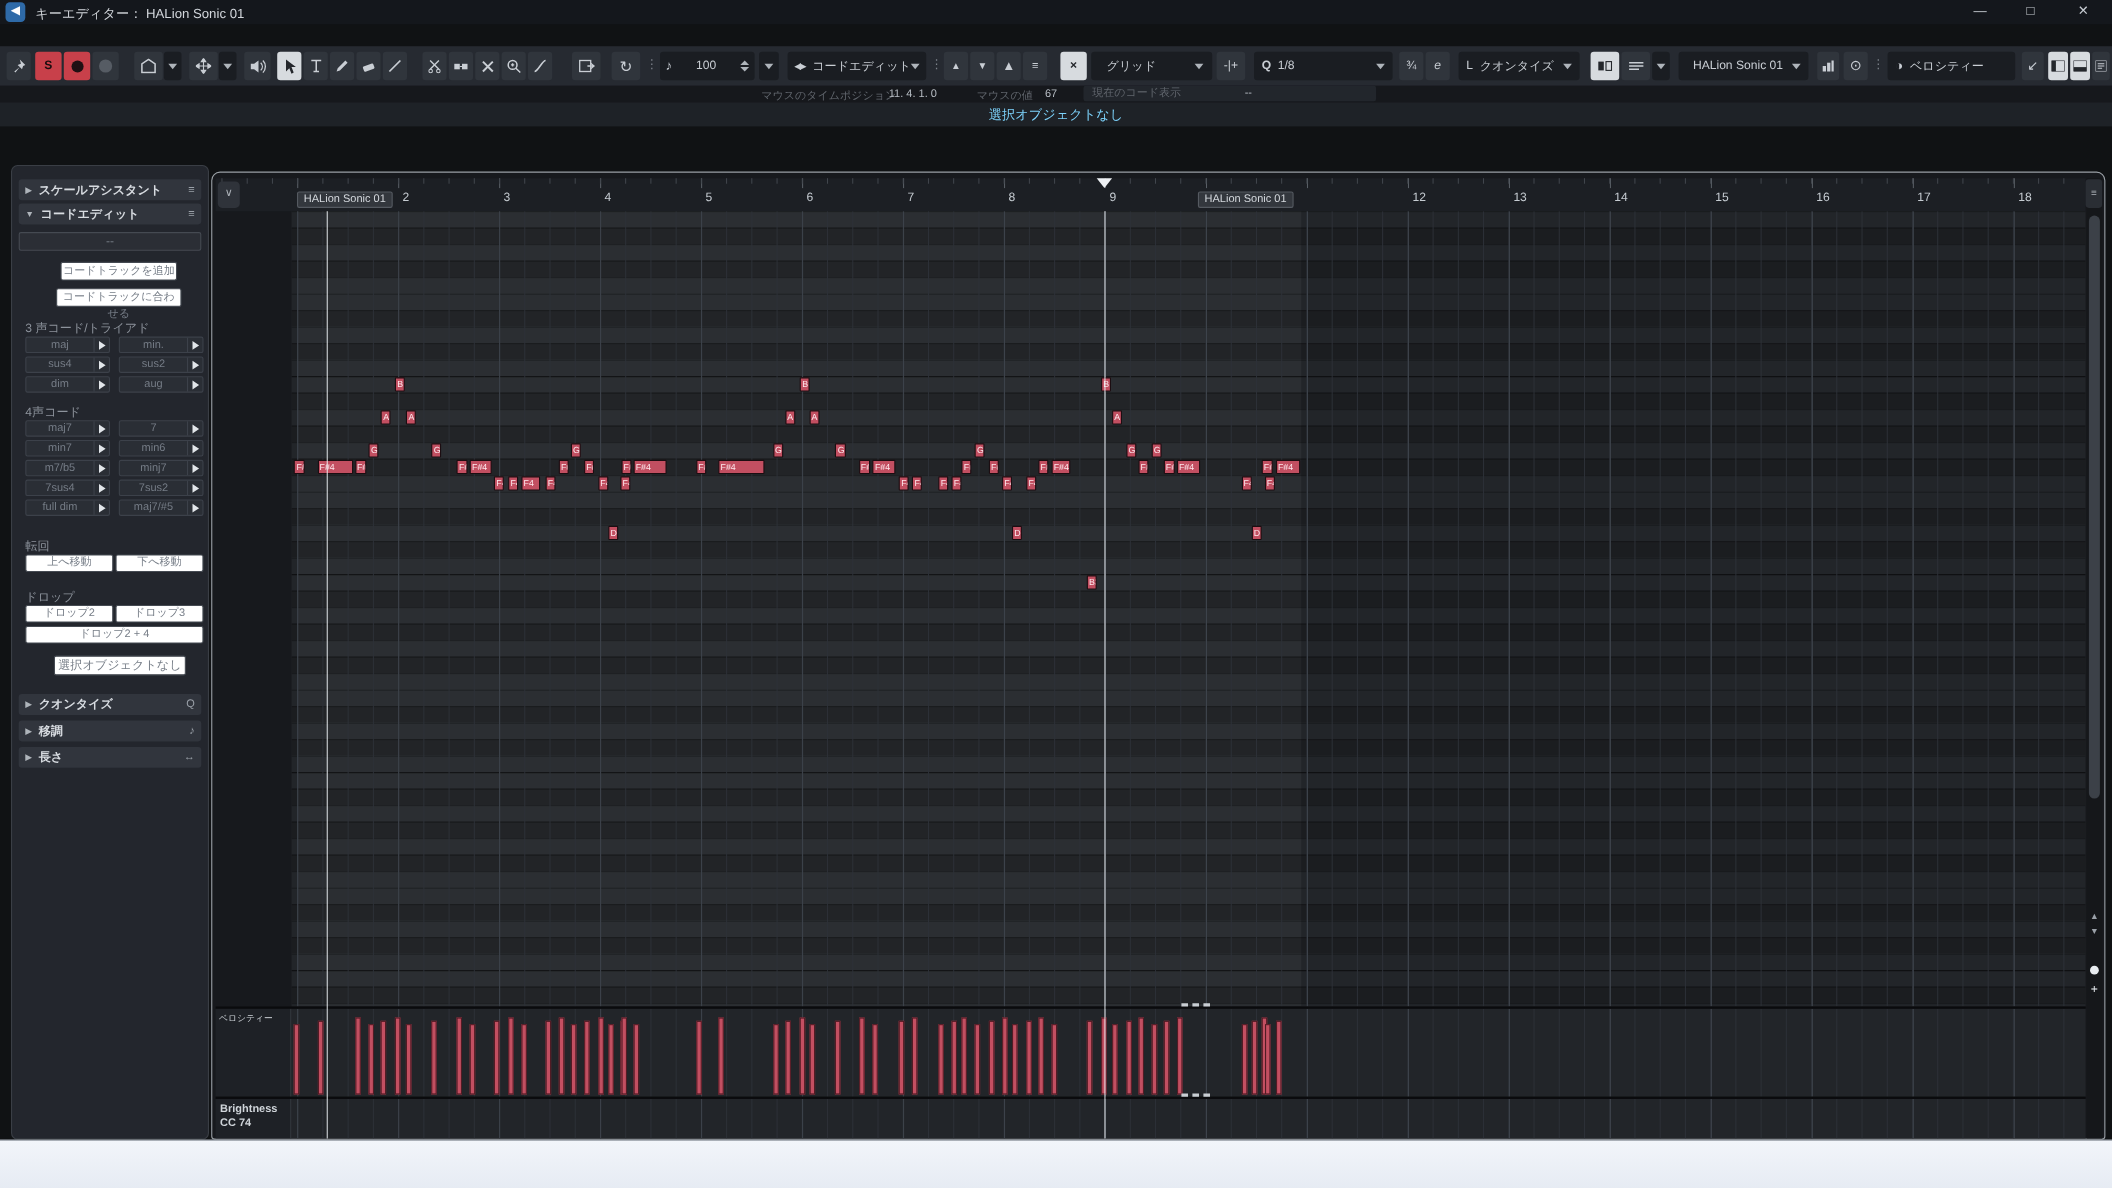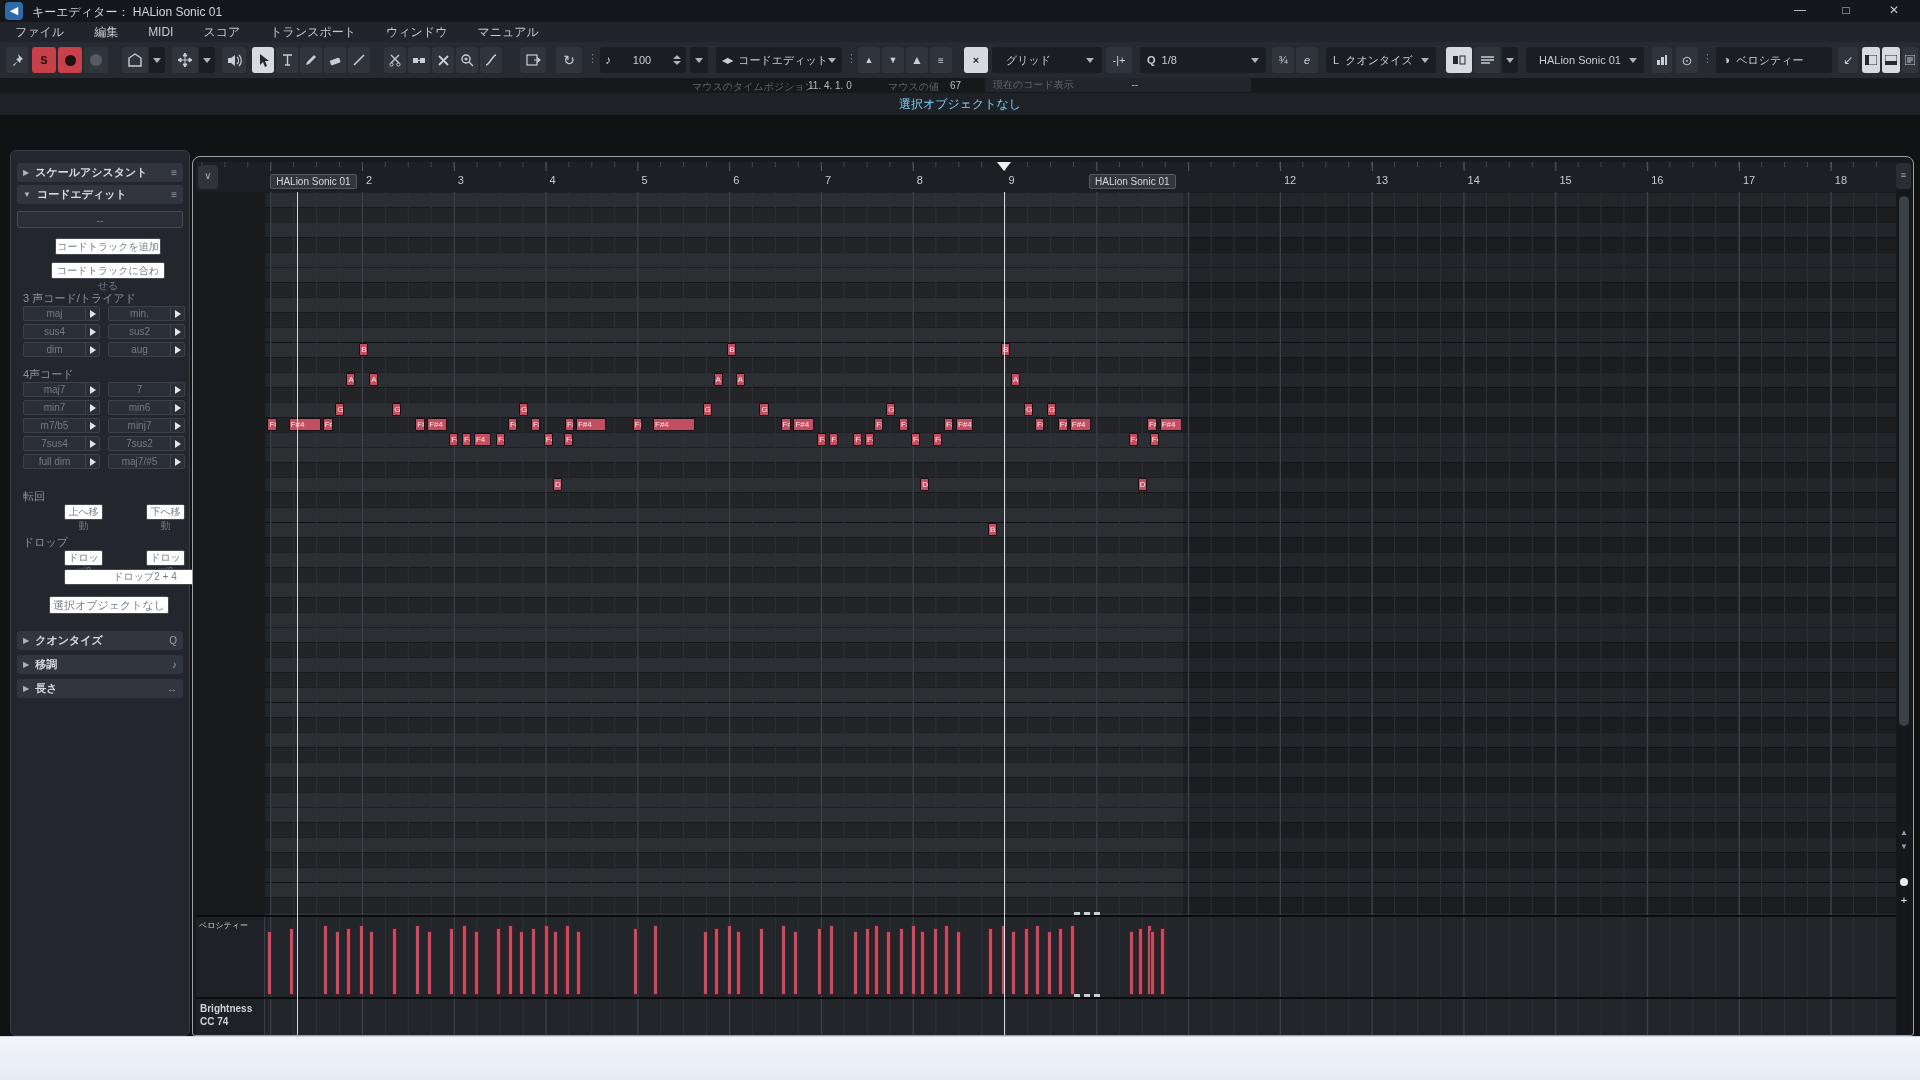--- a/index.html
+++ b/index.html
@@ -42,21 +42,21 @@
   .sec-head .hicon{margin-left:auto;color:#9aa0a8;font-weight:normal;font-size:10px;}
   .insp-label{position:absolute;left:12px;color:#8d939c;}
   .insp-btn{position:absolute;background:#ffffff;border:1px solid #454a52;border-radius:2px;color:#767d87;
             text-align:center;box-sizing:border-box;}
   .chordgrid{position:absolute;left:12px;width:162px;display:grid;grid-template-columns:1fr 1fr;gap:3px 8px;}
   .chord-cell{height:15px;background:#2a2e35;border:1px solid #3c414a;border-radius:2px;display:flex;
               align-items:center;box-sizing:border-box;}
   .chord-label{flex:1;text-align:center;color:#757c86;font-size:10px;overflow:hidden;white-space:nowrap;}
   .chord-arrow{width:13px;border-left:1px solid #3c414a;align-self:stretch;display:flex;align-items:center;justify-content:center;}
   .chord-arrow i{width:0;height:0;border-top:4px solid transparent;border-bottom:4px solid transparent;border-left:6px solid #e2e6ea;}
-  .halfbtn{height:16px;line-height:14px;font-size:10px;margin-left:41px;}
+  .halfbtn{height:16px;line-height:14px;font-size:10px;}
   
   #editor{left:192px;top:156px;width:1722px;height:880px;border:1px solid #9aa0a6;border-radius:8px 8px 3px 3px;
           background:#17191d;box-sizing:border-box;overflow:hidden;}
   #ruler{left:196px;top:162px;width:1700px;height:30px;background:#1c1f24;color:#c6ccd2;font-size:11px;}
   .ticks{position:absolute;left:0;top:0;width:100%;}
   .bar-num{position:absolute;top:12px;color:#c6ccd2;}
   .part-label{position:absolute;top:12px;height:15px;line-height:14px;background:#33373d;border:1px solid #555a61;
               border-radius:2px;color:#d5d9de;font-size:10px;padding:0 5px;white-space:nowrap;box-sizing:border-box;}
   #corner-btn{left:198px;top:165px;width:20px;height:24px;background:#2f333a;border-radius:4px;color:#aeb4ba;
               text-align:center;line-height:22px;font-size:10px;}
@@ -106,29 +106,20 @@
 <div id="screen">
 
   <div class="abs" id="titlebar">
     <div class="abs" id="app-icon">◀</div>
     <div class="abs" id="win-title">キーエディター： HALion Sonic 01</div>
     <div class="abs winctl" style="left:1780px">—</div>
     <div class="abs winctl" style="left:1826px">□</div>
     <div class="abs winctl" style="left:1874px">✕</div>
   </div>
 
-  <div class="abs" id="menubar">
-      <div class="menu-item">ファイル</div>
-      <div class="menu-item">編集</div>
-      <div class="menu-item">MIDI</div>
-      <div class="menu-item">スコア</div>
-      <div class="menu-item">トランスポート</div>
-      <div class="menu-item">ウィンドウ</div>
-      <div class="menu-item">マニュアル</div>
-    </div>
 
   <div class="abs" id="toolbar">
     <div class="tb" style="left:6px;width:22px">
       <svg width="14" height="14" viewBox="0 0 14 14">
           <path d="M8 1l5 5-2 1-1 3-2-2-4 5-1-1 5-4-2-2 3-1z" fill="#c9ced4"></path>
         </svg>
     </div>
     <div class="tb red" style="left:32px;width:24px">
         <span>S</span>
       </div>

